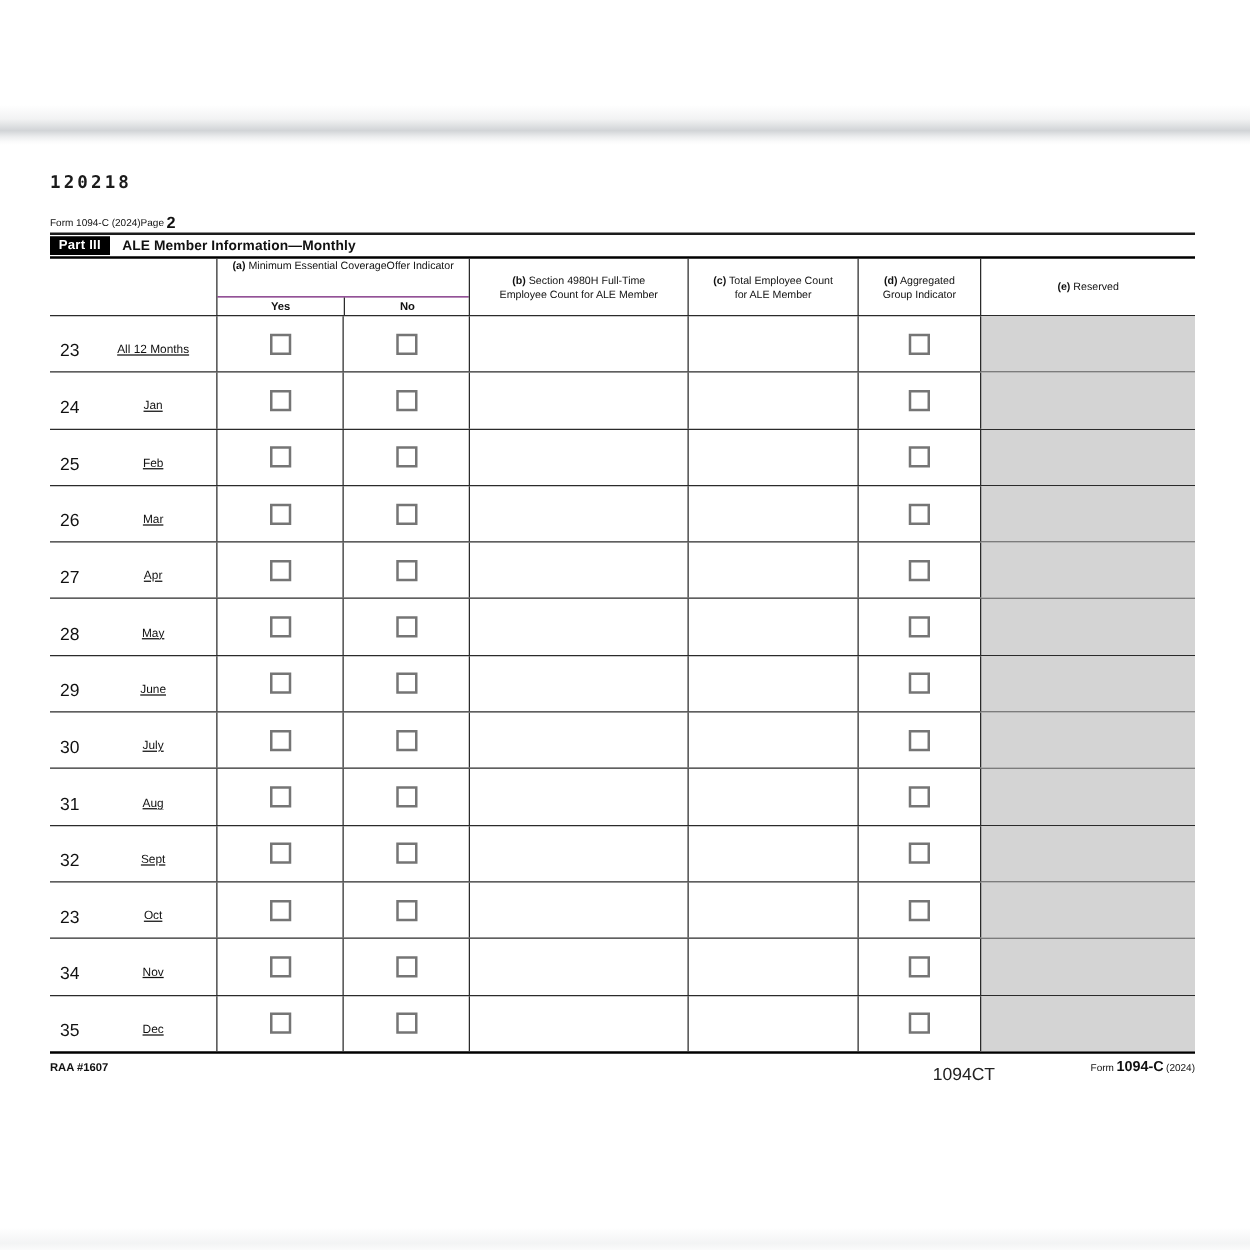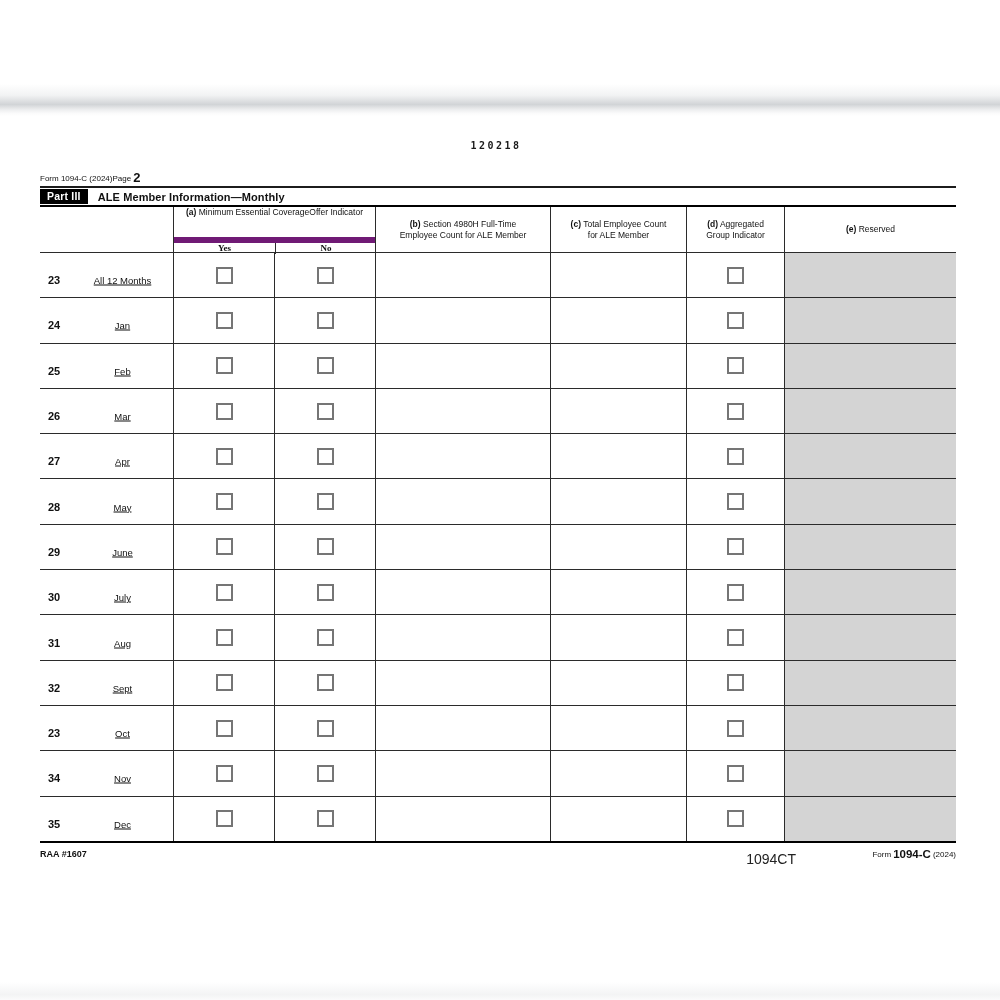--- a/index.html
+++ b/index.html
@@ -26,25 +26,25 @@
     position: absolute; left: 0; top: 982px; width: 1000px; height: 18px;
     background: linear-gradient(to bottom,
       rgba(180,184,188,0) 0%,
       rgba(170,175,180,0.14) 70%,
       rgba(170,175,180,0.05) 100%);
   }
 
   .sheet { position: absolute; left: 40px; top: 138px; width: 916px; }
 
   .print-code {
-    text-align: center;
+    text-align: left;
     padding-right: 4px;
     font-family: "DejaVu Sans Mono", monospace;
     font-weight: 700;
-    font-size: 10px;
+    font-size: 14px;
     letter-spacing: 2.5px;
     color: #1b1b1b;
     height: 16px;
     line-height: 16px;
     margin-bottom: 17px;
   }
 
   .form-line {
     display: flex; justify-content: flex-start; align-items: flex-end;
     border-bottom: 2.5px solid #1c1c1c;
@@ -68,36 +68,36 @@
     display: grid;
     grid-template-columns: 133px 202px 175px 136px 98px 172px;
     height: 45px;
   }
   .hcell { border-left: 1px solid #2b2b2b; font-size: 8.5px; line-height: 10.5px; text-align: center; }
   .hcell.first { border-left: none; }
   .hcell.centered { display: flex; flex-direction: column; justify-content: center; }
 
   .col-a { display: flex; flex-direction: column; }
   .col-a-top { flex: 1; display: flex; flex-direction: row; justify-content: center; }
-  .yesno-row { height: 15px; border-top: 6px solid #701a75; display: grid; grid-template-columns: 101px 101px; font-family: Liberation Serif, serif; }
+  .yesno-row { height: 15px; border-top: 1px solid #701a75; display: grid; grid-template-columns: 101px 101px; }
   .yesno-cell { display: flex; align-items: center; justify-content: center; font-weight: 700; font-size: 9px; }
   .yesno-cell.no { border-left: 1px solid #2b2b2b; }
 
   .body-row {
     display: grid;
     grid-template-columns: 133px 101px 101px 175px 136px 98px 172px;
     height: 45.3px;
     border-top: 1px solid #2b2b2b;
   }
   .cell { border-left: 1px solid #2b2b2b; position: relative; }
   .cell.first { border-left: none; }
 
   .row-num {
     position: absolute; left: 8px; top: 50%; transform: translateY(-50%);
-    margin-top: 5px; font-weight: 700; font-size: 11px;
+    margin-top: 5px; font-weight: 400; font-size: 14px;
   }
   .row-month {
     position: absolute; left: 36px; right: 4px; top: 50%; transform: translateY(-50%);
     margin-top: 5px; text-align: center; font-size: 9.5px; text-decoration: underline;
   }
 
   .box-cell { display: flex; align-items: center; justify-content: center; }
   .checkbox {
     width: 17px; height: 17px;
     border: 2px solid #757575;

